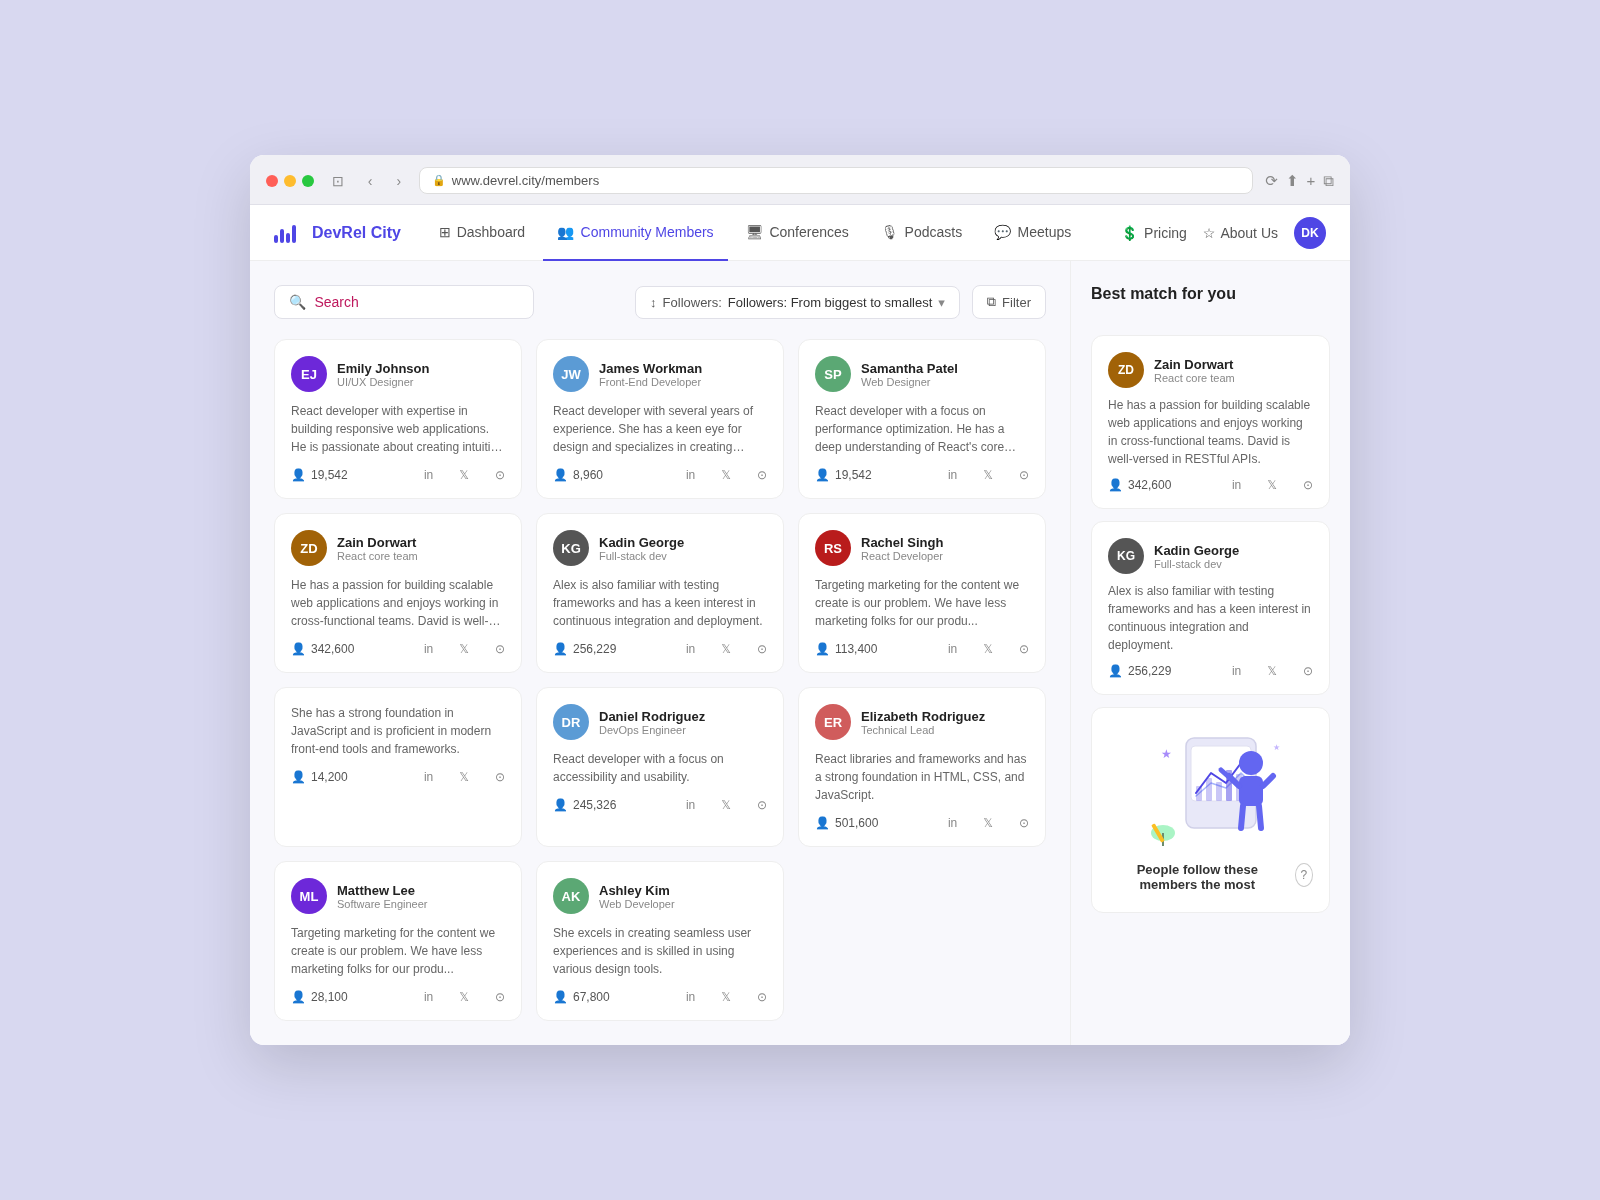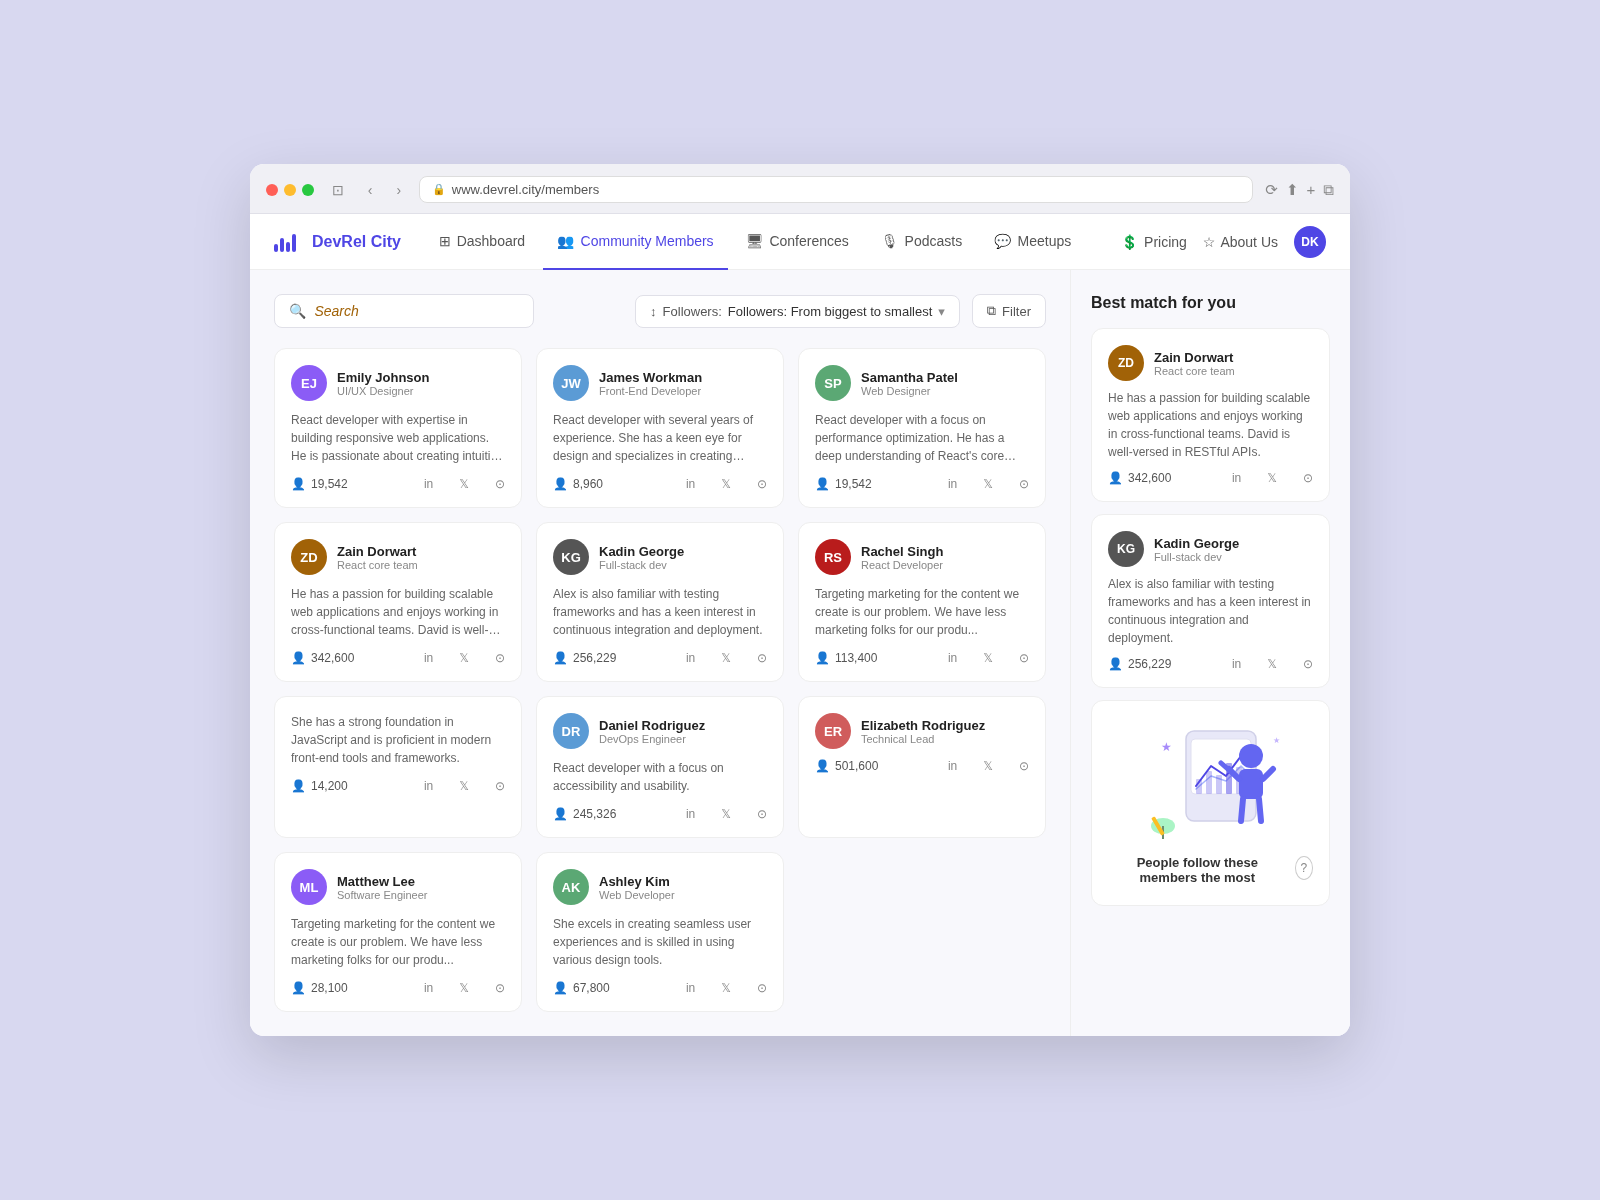--- a/index.html
+++ b/index.html
@@ -281,21 +281,21 @@
     .social-icon {
       cursor: pointer;
       color: #888;
       padding-left: 20px;
     }
     
     .sidebar-title {
       font-size: 16px;
       font-weight: 700;
       color: #222;
-      margin-bottom: 16px;
+      margin-bottom: 32px;
     }
     .best-match-card {
       background: #fff;
       border-radius: 12px;
       padding: 16px;
       border: 1px solid #eee;
       margin-bottom: 12px;
     }
     .bm-header {
       display: flex;
@@ -359,21 +359,21 @@
       color: #888;
       font-size: 12px;
       display: flex;
       align-items: center;
       justify-content: center;
       cursor: pointer;
       margin-top: -4px;
     }
 
     
-    .av-purple { background: #8b5cf6; }
+    .av-purple { background: #6d28d9; }
     .av-blue { background: #5b9bd5; }
     .av-green { background: #5ba874; }
     .av-orange { background: #a16207; }
     .av-pink { background: #b91c1c; }
     .av-teal { background: #4db3b3; }
     .av-red { background: #d05c5c; }
     .av-dark { background: #555; }
   </style>
 </head>
 <body>
@@ -449,21 +449,21 @@
       <div class="avatar">DK</div>
     </div>
   </div>
 
   <div class="content">
     <div class="main-area">
 
       <div class="search-filter-row">
         <div class="search-box">
           <span style="color:#bbb;">🔍</span>
-          <span style="color:#a16207;font-style:italic;">Search</span>
+          <span style="color:#be185d;">Search</span>
         </div>
         <div class="spacer"></div>
         <div class="sort-dropdown">
           <span>↕</span>
           <span>Followers: </span>
           <span style="font-weight:500; color:#333;">Followers: From biggest to smallest</span>
           <span style="color:#888;">▾</span>
         </div>
         <div class="filter-btn">
           <span>⧉</span>
@@ -634,20 +634,21 @@
     </div>
   </div>
           <div class="member-card">
     <div class="member-header">
       <div class="member-avatar av-red">ER</div>
       <div class="member-info">
         <div class="name">Elizabeth Rodriguez</div>
         <div class="role">Technical Lead</div>
       </div>
     </div>
+    <div class="member-bio">React libraries and frameworks and has a strong foundation in HTML, CSS, and JavaScript.</div>
     <div class="member-footer">
       <div class="followers">
         <span style="color:#6366f1;">👤</span>
         501,600
       </div>
       <div class="social-icons">
         <span class="social-icon">in</span>
         <span class="social-icon">𝕏</span>
         <span class="social-icon">⊙</span>
       </div>

